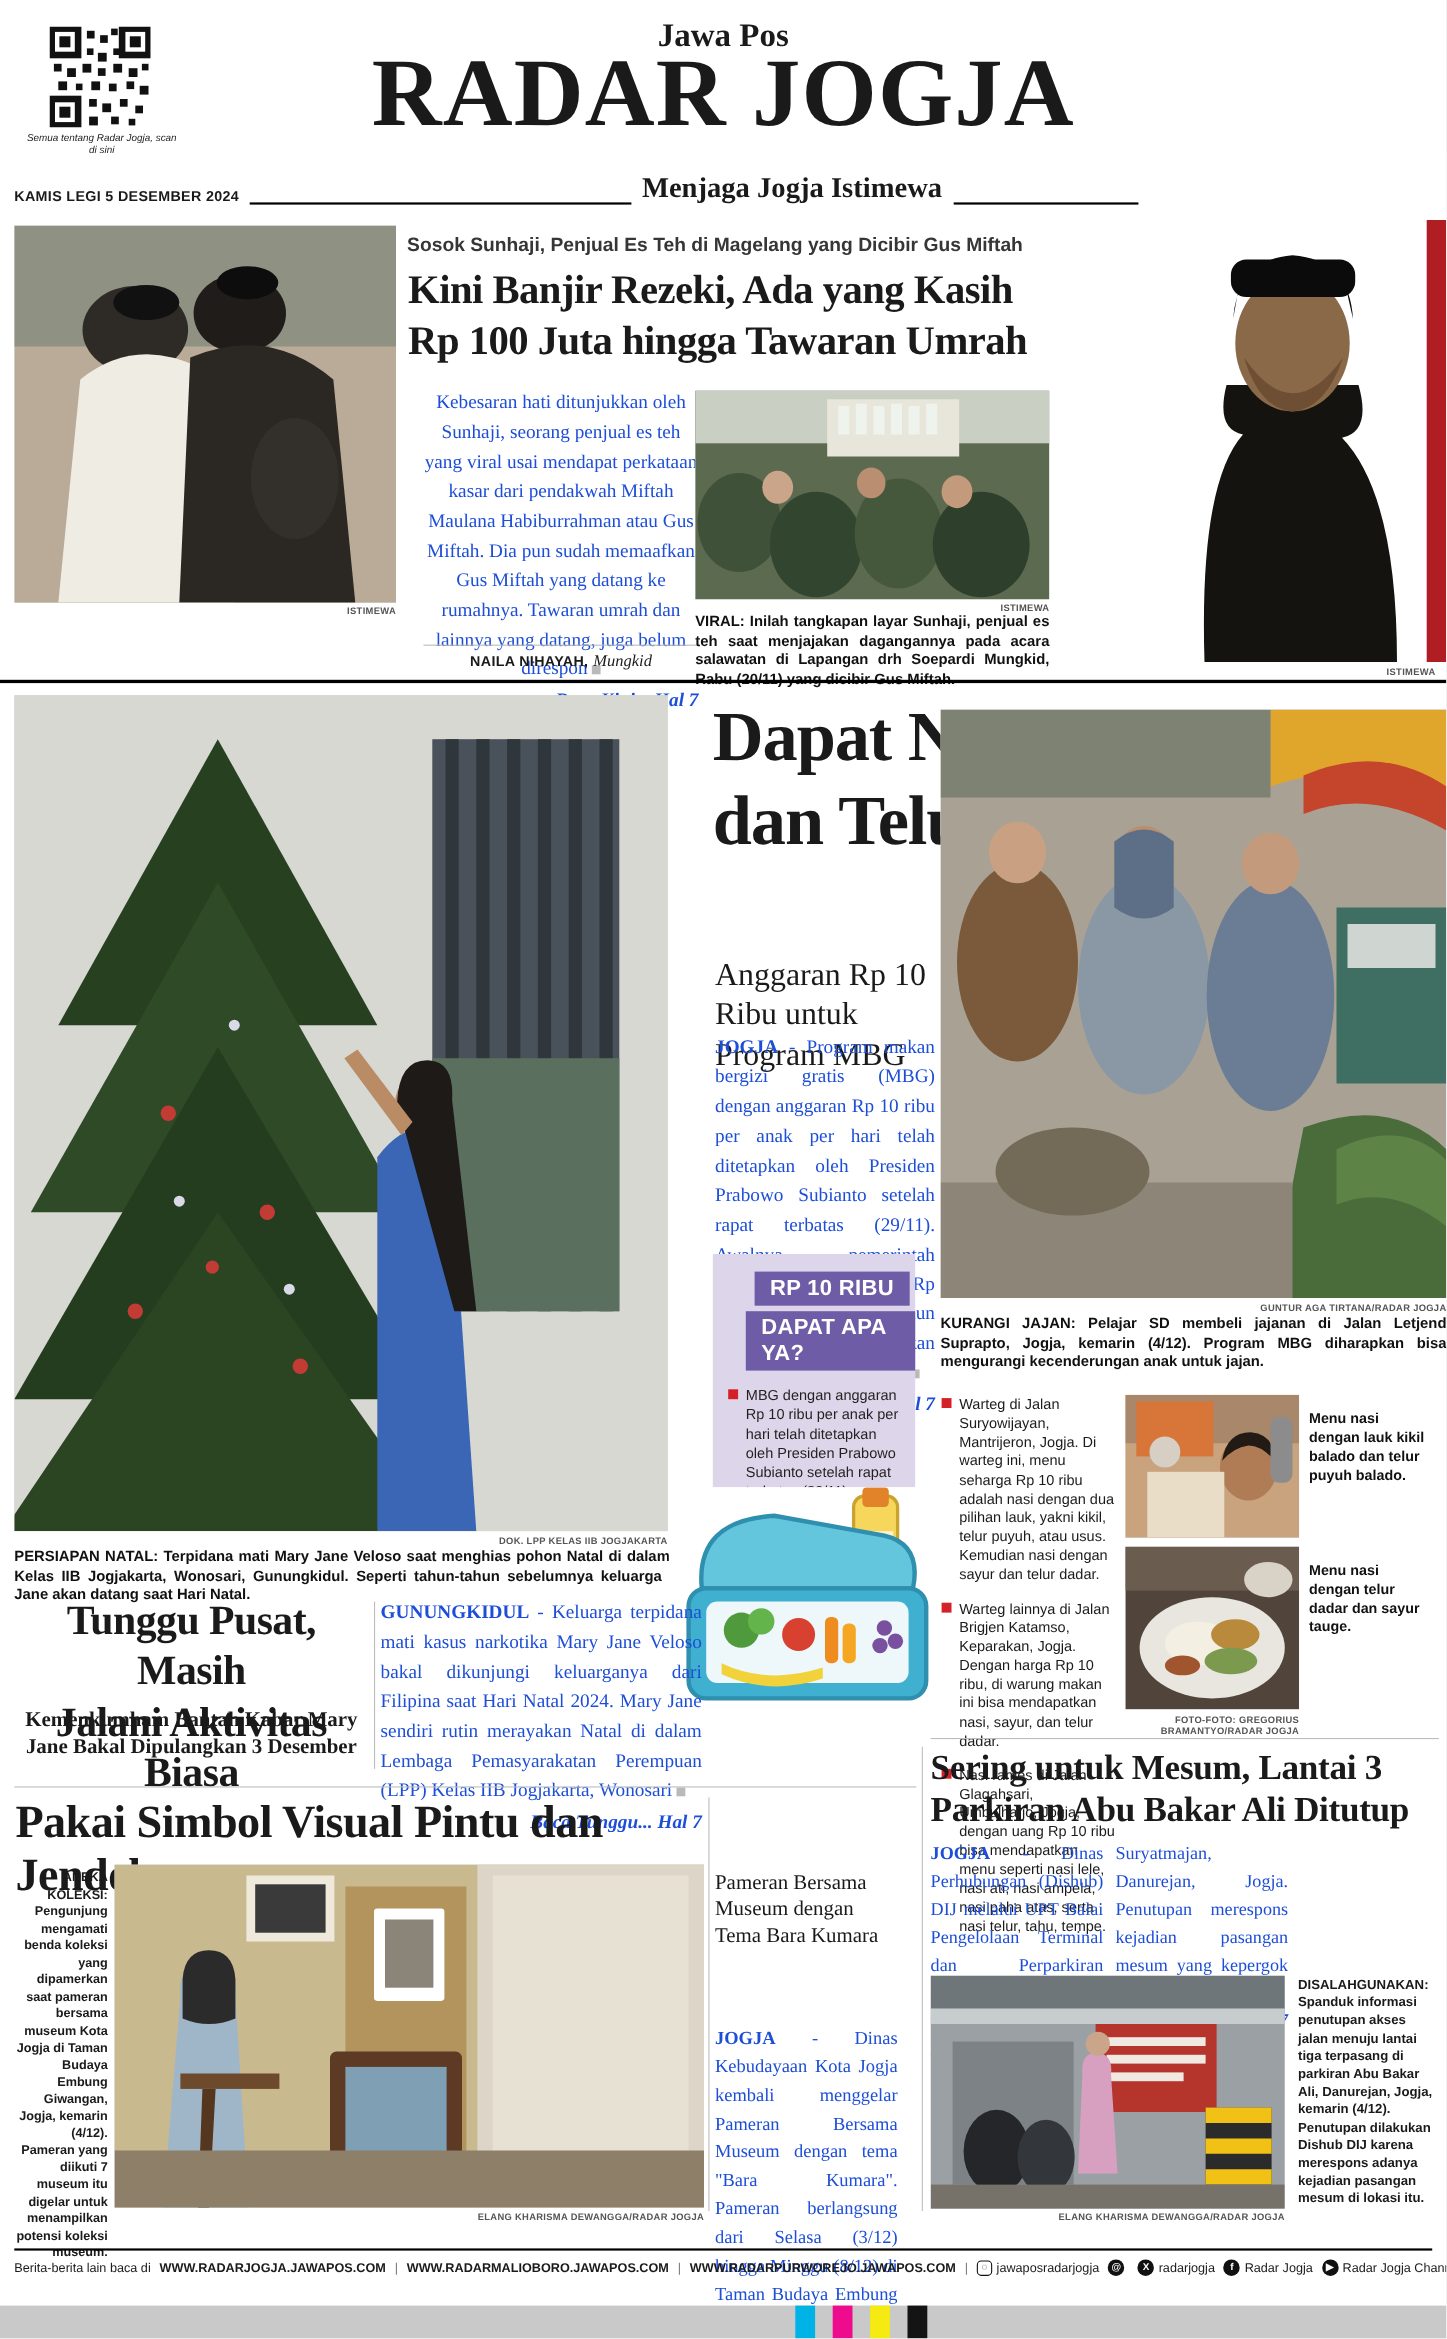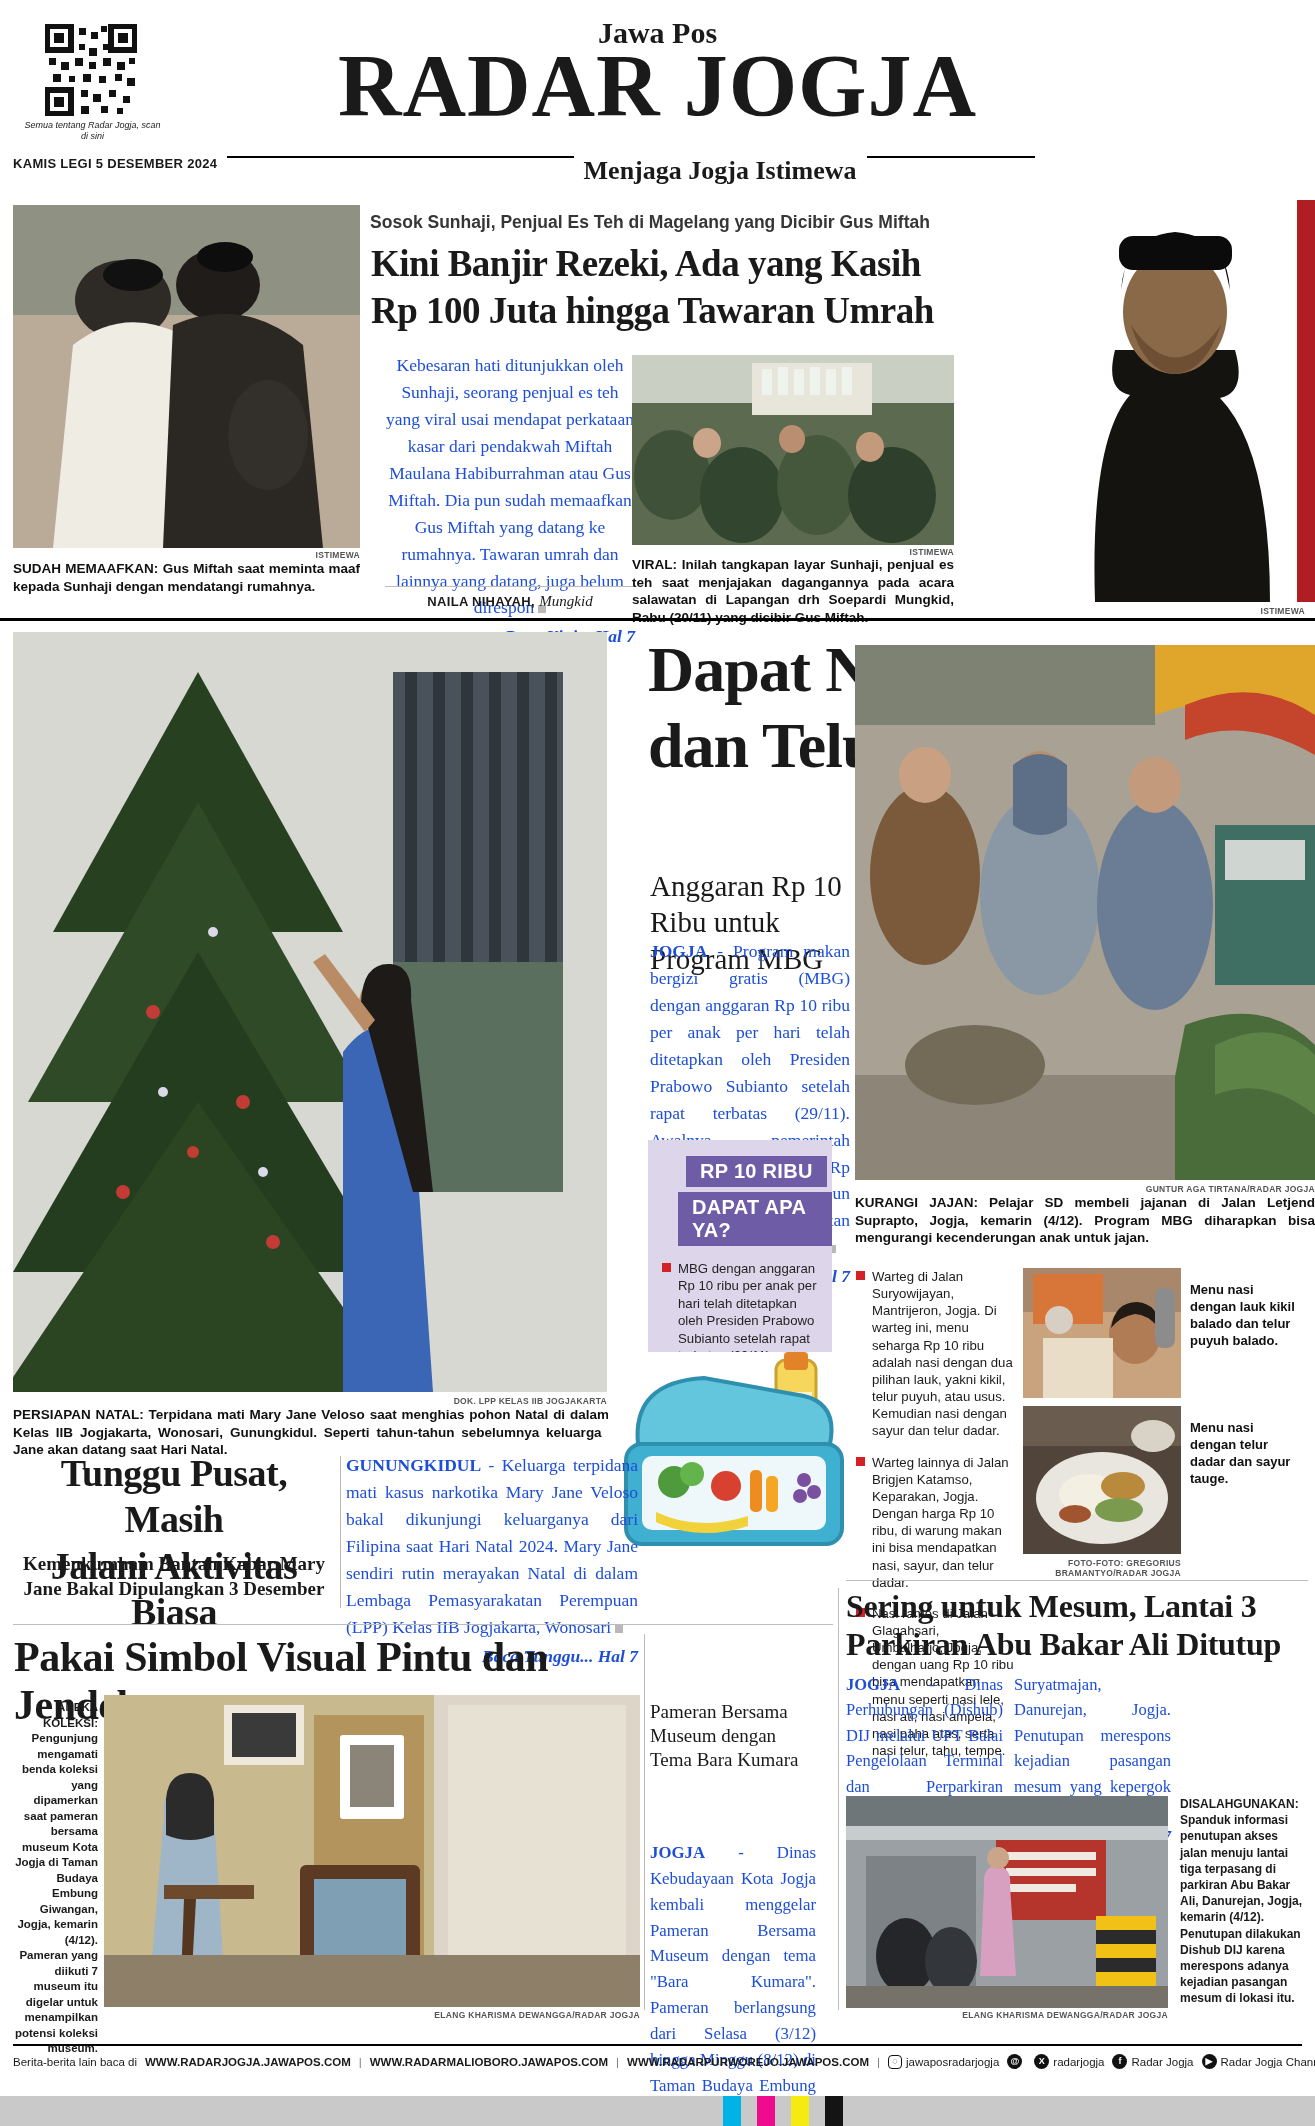--- a/index.html
+++ b/index.html
@@ -7,21 +7,21 @@
         font-family:"Liberation Sans",sans-serif;color:#1a1a1a;overflow:hidden;}
   .abs{position:absolute;}
   .serif{font-family:"Liberation Serif","DejaVu Serif",serif;}
   .sans{font-family:"Liberation Sans","DejaVu Sans",sans-serif;}
 
   
   .brand-top{top:16px;left:0;right:0;text-align:center;font-size:30px;font-weight:bold;}
   .brand{top:42px;left:0;right:0;text-align:center;font-size:88px;font-weight:bold;letter-spacing:1px;line-height:1;}
   .qr-wrap{left:45px;top:24px;width:92px;height:92px;}
   .qr-caption{left:20px;top:120px;width:145px;text-align:center;font-size:9px;font-style:italic;line-height:1.25;color:#222;}
-  .date-row{left:13px;right:13px;top:156px;display:flex;align-items:flex-start;gap:10px;}
+  .date-row{left:13px;right:13px;top:156px;display:flex;align-items:flex-end;gap:10px;}
   .date-row .rule{flex:1;border-top:2px solid #000;}
   .date-text,.page-no{font-size:13px;font-weight:bold;letter-spacing:.3px;}
   .tagline{font-size:26px;font-weight:bold;}
 
   
   .ph{position:absolute;overflow:hidden;background:#cfcfcf;}
   .ph svg{display:block;width:100%;height:100%;}
 
   .credit{font-size:8.5px;font-weight:bold;color:#555;text-align:right;letter-spacing:.3px;}
   .caption{font-size:13.5px;font-weight:bold;line-height:1.3;color:#111;text-align:justify;}
@@ -149,21 +149,20 @@
       <ellipse cx="110" cy="95" rx="48" ry="40" fill="#2e2a26"></ellipse>
       <ellipse cx="205" cy="80" rx="42" ry="36" fill="#1f1c19"></ellipse>
       <path d="M40 343 L60 140 Q110 100 170 130 L200 343 Z" fill="#efece4"></path>
       <path d="M150 343 L160 120 Q230 90 290 140 L310 343 Z" fill="#2b2722"></path>
       <ellipse cx="120" cy="70" rx="30" ry="16" fill="#111"></ellipse>
       <ellipse cx="212" cy="52" rx="28" ry="15" fill="#0d0d0d"></ellipse>
       <ellipse cx="255" cy="230" rx="40" ry="55" fill="#33302b"></ellipse>
     </svg>
   </div>
   <div class="abs credit" style="left:13px;top:550px;width:347px;">ISTIMEWA</div>
-  <div class="abs caption" style="left:13px;top:560px;width:347px;">SUDAH MEMAAFKAN: Gus Miftah saat meminta maaf kepada Sunhaji dengan mendatangi rumahnya.</div>
 
   <div class="abs kicker">Sosok Sunhaji, Penjual Es Teh di Magelang yang Dicibir Gus Miftah</div>
   <div class="abs headline-1 serif">
     <span>Kini Banjir Rezeki, Ada yang Kasih</span><br>
     <span>Rp 100 Juta hingga Tawaran Umrah</span>
   </div>
 
   <div class="abs body-serif body-top">
     <span>Kebesaran hati ditunjukkan oleh Sunhaji, seorang penjual es teh yang viral usai mendapat perkataan kasar dari pendakwah Miftah Maulana Habiburrahman atau Gus Miftah. Dia pun sudah memaafkan Gus Miftah yang datang ke rumahnya. Tawaran umrah dan lainnya yang datang, juga belum direspon</span><span class="endmark"></span>
     <span class="baca baca-center">Baca Kini... Hal 7</span>

